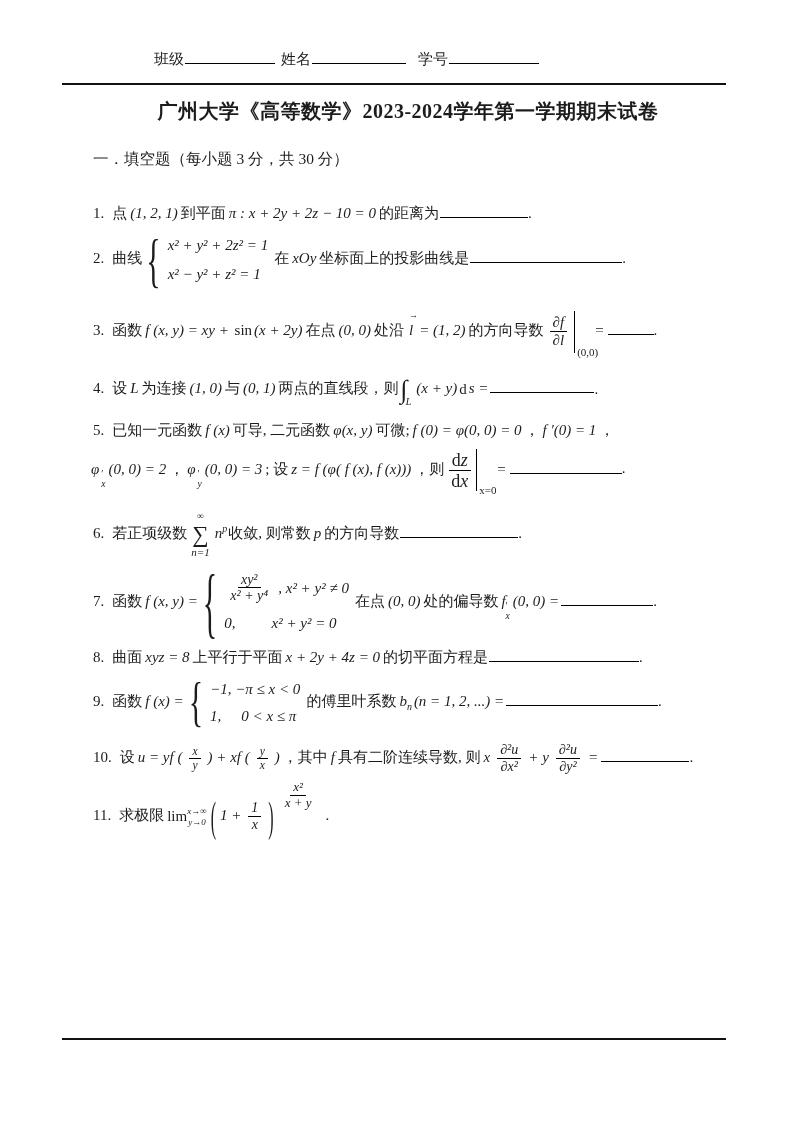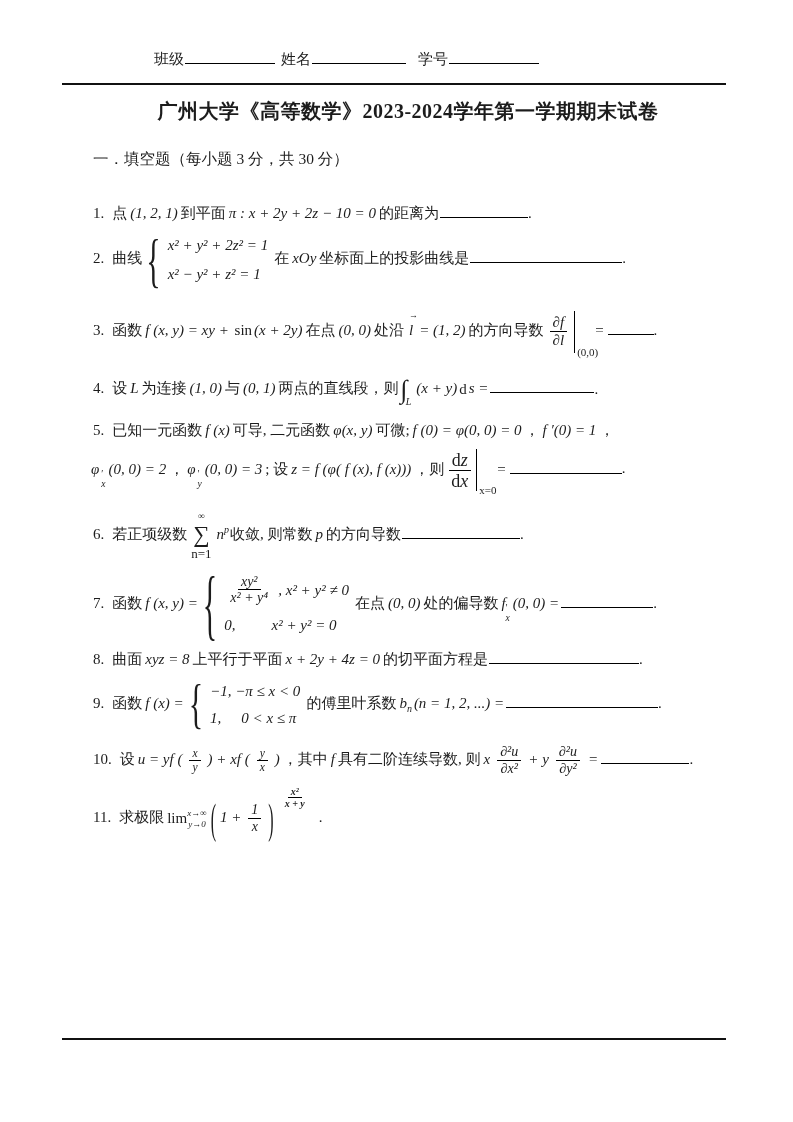--- a/index.html
+++ b/index.html
@@ -21,37 +21,37 @@
   .zh{margin:0 1px;}
   .m{font-style:italic;font-family:"Liberation Serif","DejaVu Serif",serif;margin:0 2px;}
   .rm{font-style:normal;margin:0;}
   .eq{margin:0 4px;}
   
   .frac{display:inline-flex;flex-direction:column;align-items:center;vertical-align:middle;
         margin:0 3px;line-height:1.12;font-size:14px;}
   .frac .fn{border-bottom:1px solid #000;padding:0 3px;text-align:center;}
   .frac .fd{padding:0 3px;text-align:center;}
   .frac.small{font-size:11.5px;vertical-align:middle;}
-  .frac.tiny{font-size:10px;line-height:1.15;font-weight:bold;}
+  .frac.tiny{font-size:13px;line-height:1.15;}
   
   .cases{display:inline-flex;align-items:center;vertical-align:middle;margin:0 3px;}
   .cbrace{display:inline-block;font-size:30px;line-height:1;font-weight:300;
           transform-origin:center;margin-right:5px;}
   .crows{display:inline-flex;flex-direction:column;}
   .crow{display:inline-flex;align-items:center;}
   
   .eval{display:inline-block;position:relative;border-left:1.3px solid #000;
         vertical-align:middle;width:16px;margin-left:2px;}
   .eval .esub{position:absolute;left:2px;bottom:-7px;font-size:11px;white-space:nowrap;}
   
   .bigop{display:inline-flex;flex-direction:column;align-items:center;vertical-align:middle;
          line-height:1;margin:0 3px;}
   .bigop .otop{font-size:9.5px;}
   .bigop .osym{font-size:23px;padding:1px 0;}
-  .bigop .obot{font-size:13px;}
+  .bigop .obot{font-size:11px;font-style:italic;}
   
   .intwrap{display:inline-block;vertical-align:middle;margin:0 1px;}
   .isym{font-size:26px;line-height:1;}
   .isub{font-size:10px;font-style:italic;position:relative;top:7px;left:-2px;}
   
   .vec{position:relative;display:inline-block;margin:0 2px;}
   .vec .arr{position:absolute;top:-9px;left:2px;font-size:9px;font-style:normal;line-height:1;}
   
   .limwrap{display:inline-flex;align-items:center;vertical-align:middle;
            line-height:1;margin:0 2px;}

